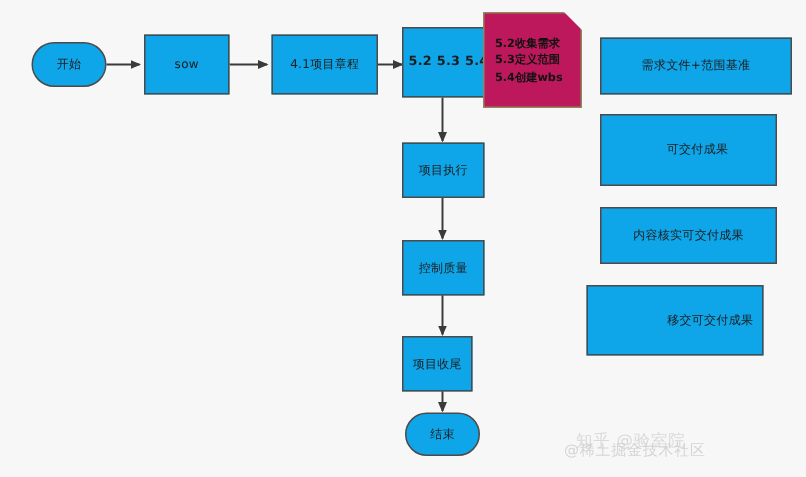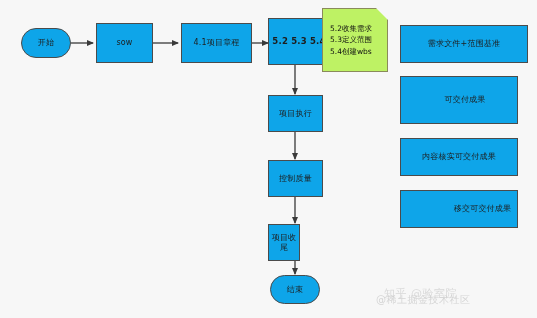--- a/index.html
+++ b/index.html
@@ -40,25 +40,25 @@
   .node.wide {
     font-size: 8px;
   }
   .node.proc-mid {
     font-size: 8.5px;
     font-weight: 600;
   }
   .note {
     position: absolute;
     box-sizing: border-box;
-    background: #bef264;
+    background: #be185d;
     border: 1px solid #8a8a5c;
     color: #111111;
     font-size: 7.5px;
-    font-weight: 400;
+    font-weight: 700;
     line-height: 1.5;
     padding: 14px 6px 6px 7px;
     text-align: left;
   }
   .note .fold {
     position: absolute;
     top: -1px;
     right: -1px;
     width: 0;
     height: 0;
@@ -170,41 +170,41 @@
   </div>
 
   <div class="node" style="left:268px; top:95px; width:55px; height:37px;">
     <span>项目执行</span>
   </div>
 
   <div class="node" style="left:268px; top:160px; width:55px; height:37px;">
     <span>控制质量</span>
   </div>
 
-  <div class="node" style="left:268px; top:224px; width:32px; height:37px;">
+  <div class="node" style="left:268px; top:224px; width:47px; height:37px;">
     <span>项目收尾</span>
   </div>
 
   <div class="node terminator" style="left:270px; top:275px; width:50px; height:29px;">
     <span>结束</span>
   </div>
 
   <div class="node wide" style="left:400px; top:25px; width:128px; height:38px;">
     <span>需求文件+范围基准</span>
   </div>
 
   <div class="node wide" style="left:400px; top:76px; width:118px; height:48px;padding-left:12px;">
     <span>可交付成果</span>
   </div>
 
   <div class="node wide" style="left:400px; top:138px; width:118px; height:38px;">
     <span>内容核实可交付成果</span>
   </div>
 
-  <div class="node wide" style="left:400px; top:190px; width:118px; height:38px;padding-left:47px;">
+  <div class="node wide" style="left:391px; top:190px; width:118px; height:47px;padding-left:47px;">
     <span>移交可交付成果</span>
   </div>
 
   <div class="watermark">
     <span class="wm-top">知乎 @验室院</span>
     <span class="wm-bot">@稀土掘金技术社区</span>
   </div>
 
 </div>
 

